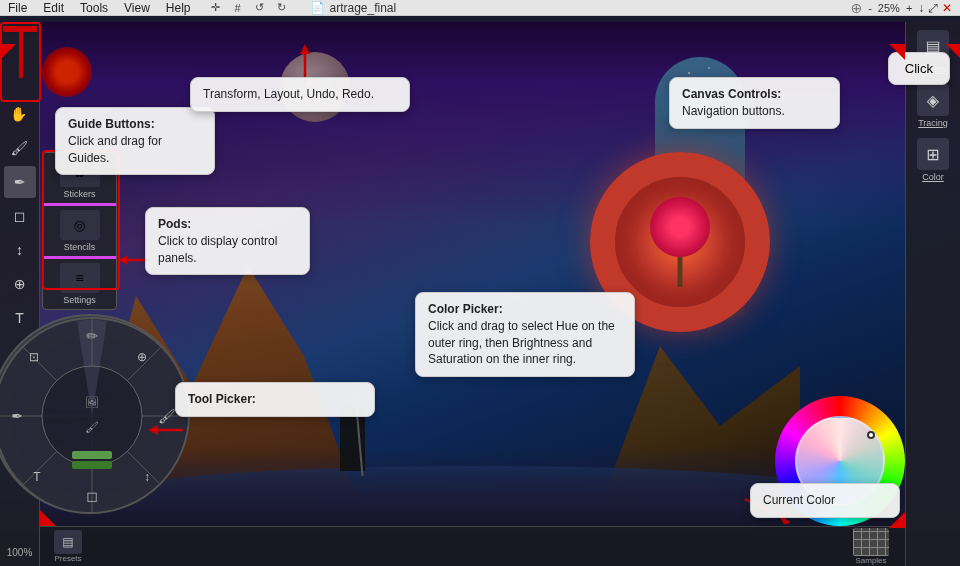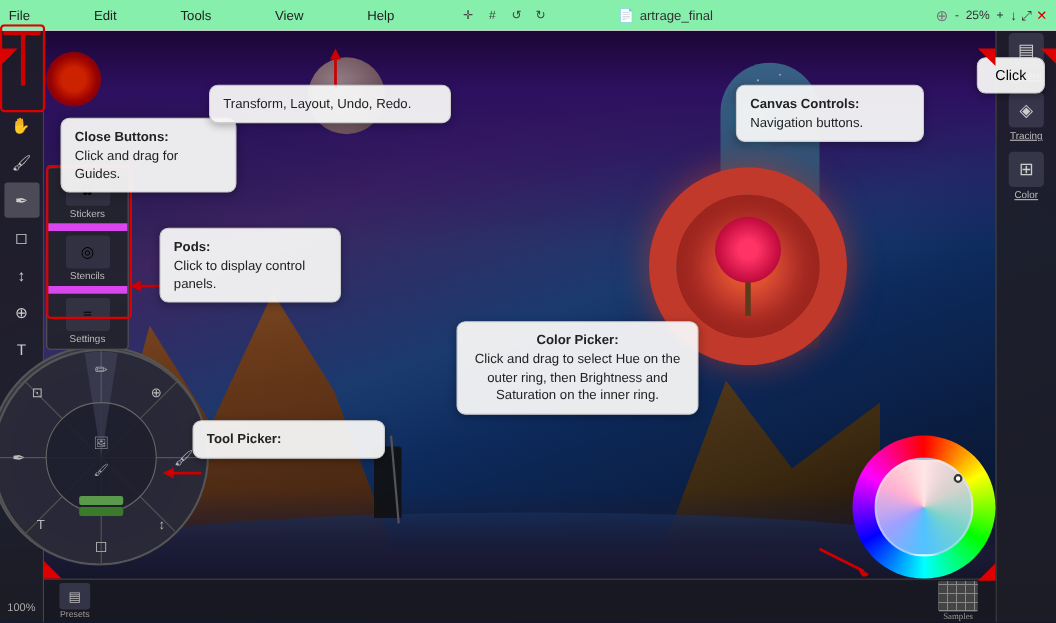--- a/index.html
+++ b/index.html
@@ -9,27 +9,26 @@
       overflow: hidden;
       font-family: Arial, sans-serif;
       background: #1a1a2e;
       position: relative;
     }
 
     
     .menubar {
       position: absolute;
       top: 0; left: 0; right: 0;
-      height: 28px;
-      background: #86efac;
+      height: 16px;
+      background: #e5e5e5;
       display: flex;
       align-items: center;
       border-bottom: 1px solid #ccc;
       z-index: 100;
-      gap: 42px;
     }
     .menubar-item {
       padding: 2px 8px;
       font-size: 12px;
       cursor: pointer;
       color: #222;
     }
     .menubar-title {
       margin-left: 20px;
       font-size: 12px;
@@ -230,21 +229,21 @@
       background: rgba(35,35,45,0.95);
       border: 1px solid #555;
       border-radius: 4px;
       z-index: 60;
       overflow: hidden;
     }
     .pod-item {
       display: flex; flex-direction: column; align-items: center;
       padding: 4px;
       cursor: pointer;
-      border-bottom: 7px solid #d946ef;
+      border-bottom: 3px solid #d946ef;
     }
     .pod-item:last-child { border-bottom: none; }
     .pod-icon {
       width: 40px; height: 30px;
       background: rgba(60,60,80,0.6);
       border-radius: 3px;
       margin-bottom: 2px;
       display: flex; align-items: center; justify-content: center;
       font-size: 14px;
     }
@@ -550,37 +549,37 @@
     <div class="color-wheel-outer"></div>
     <div class="color-wheel-inner"></div>
     <div class="color-picker-dot"></div>
   </div>
 
   <div class="bottom-bar">
     <div class="bottom-tool">
       <div class="bottom-tool-icon">▤</div>
       <span class="bottom-tool-label">Presets</span>
     </div>
-    <div class="bottom-samples" style="margin-left:auto;margin-right:8px;font-family:Liberation Serif, serif;">
+    <div class="bottom-samples" style="margin-left:auto;margin-right:8px;">
       <div class="samples-grid"></div>
       <span style="font-size:8px;color:#999;">Samples</span>
     </div>
   </div>
 
   <div class="corner-accent top-left"></div>
   <div class="corner-accent top-right-area"></div>
   <div class="corner-accent right-small"></div>
   <div class="corner-accent bottom-right-area"></div>
   <div class="corner-accent bottom-left-wheel"></div>
 
   <div class="red-box" style="left:0;top:0;width:41px;height:80px;"></div>
   <div class="red-box" style="left:42px;top:128px;width:78px;height:140px;"></div>
 
   <div class="callout" style="left:55px;top:85px;width:160px;">
-    <strong>Close Buttons:</strong><br>
+    <strong>Guide Buttons:</strong><br>
     <span>Click and drag for Guides.</span>
   </div>
 
   <div class="callout" style="left:190px;top:55px;width:220px;">
     <span>Transform, Layout, Undo, Redo.</span>
   </div>
 
   <svg class="arrow-line" style="left:295px;top:22px;width:20px;height:38px;">
     <line x1="10" y1="38" x2="10" y2="5" stroke="#cc0000" stroke-width="2.5"></line>
     <polygon points="10,0 5,10 15,10" fill="#cc0000"></polygon>
@@ -596,33 +595,36 @@
   <div class="callout" style="left:145px;top:185px;width:165px;">
     <strong>Pods:</strong><br>
     <span>Click to display control panels.</span>
   </div>
 
   <svg class="arrow-line" style="left:118px;top:230px;width:35px;height:16px;">
     <line x1="35" y1="8" x2="6" y2="8" stroke="#cc0000" stroke-width="2.5"></line>
     <polygon points="0,8 10,3 10,13" fill="#cc0000"></polygon>
   </svg>
 
-  <div class="callout" style="left:415px;top:270px;width:270px;text-align:center;">
+  <div class="callout" style="left:415px;top:270px;width:270px;">
     <strong>Color Picker:</strong><br>
     <span>Click and drag to select Hue on the outer ring, then Brightness and Saturation on the inner ring.</span>
   </div>
 
-  <div class="callout" style="left:175px;top:360px;width:175px;">
+  <div class="callout" style="left:175px;top:360px;width:200px;">
     <strong>Tool Picker:</strong><br>
   </div>
 
   <svg class="arrow-line" style="left:148px;top:400px;width:35px;height:16px;">
     <line x1="35" y1="8" x2="6" y2="8" stroke="#cc0000" stroke-width="2.5"></line>
     <polygon points="0,8 10,3 10,13" fill="#cc0000"></polygon>
   </svg>
 
+  <div class="callout" style="right:60px;bottom:48px;width:150px;">
+    <span>Current Color</span>
+  </div>
 
   <svg class="arrow-line" style="right:170px;bottom:42px;width:50px;height:30px;">
     <line x1="5" y1="5" x2="45" y2="25" stroke="#cc0000" stroke-width="2.5"></line>
     <polygon points="50,28 38,20 45,32" fill="#cc0000"></polygon>
   </svg>
 
 </div>
 
 </body></html>

